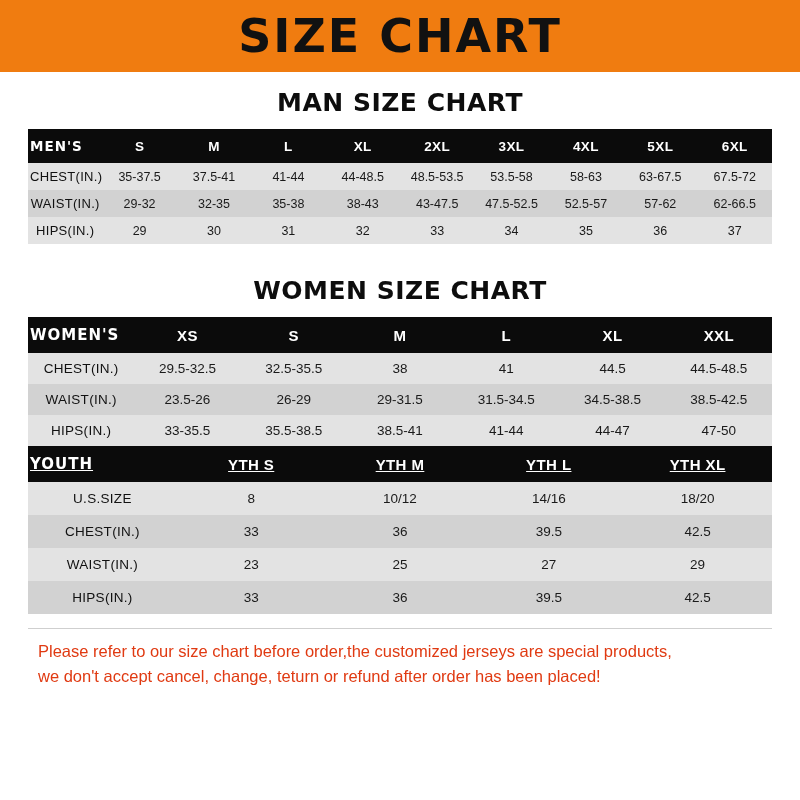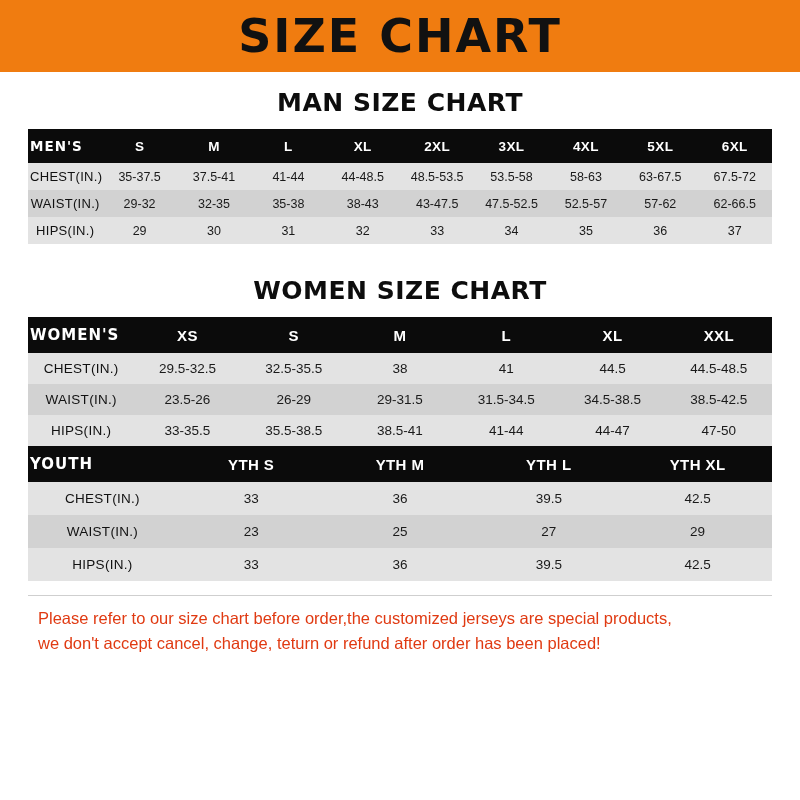--- a/index.html
+++ b/index.html
@@ -86,21 +86,21 @@
   table.size-table tbody tr:nth-child(odd) { background: #e3e3e3; }
   table.size-table tbody tr:nth-child(even) { background: #d2d2d2; }
   table.size-table tbody td.rowlabel {
     font-size: 13px;
     color: #111111;
     letter-spacing: 0.3px;
   }
   
   #men-table thead th { font-size: 13.5px; }
   #women-table thead th { font-size: 15px; }
-  #youth-table thead th { font-size: 15px; }
+  #youth-table thead th { font-size: 15px; text-decoration: underline; }
   #women-table tbody td, #youth-table tbody td { font-size: 13.5px; padding: 8px 2px; }
   #youth-table tbody td { padding: 9px 2px; }
 
   
   .note {
     margin-top: 14px;
     border-top: 1px solid #cfcfcf;
     padding: 10px 10px 0 10px;
     color: #e03a12;
     font-size: 16.5px;
@@ -225,20 +225,27 @@
         <tr>
           <th class="corner">YOUTH</th>
           <th>YTH S</th>
           <th>YTH M</th>
           <th>YTH L</th>
           <th>YTH XL</th>
         </tr>
       </thead>
       <tbody>
         <tr>
+          <td class="rowlabel">U.S.SIZE</td>
+          <td>8</td>
+          <td>10/12</td>
+          <td>14/16</td>
+          <td>18/20</td>
+        </tr>
+        <tr>
           <td class="rowlabel">CHEST(IN.)</td>
           <td>33</td>
           <td>36</td>
           <td>39.5</td>
           <td>42.5</td>
         </tr>
         <tr>
           <td class="rowlabel">WAIST(IN.)</td>
           <td>23</td>
           <td>25</td>

